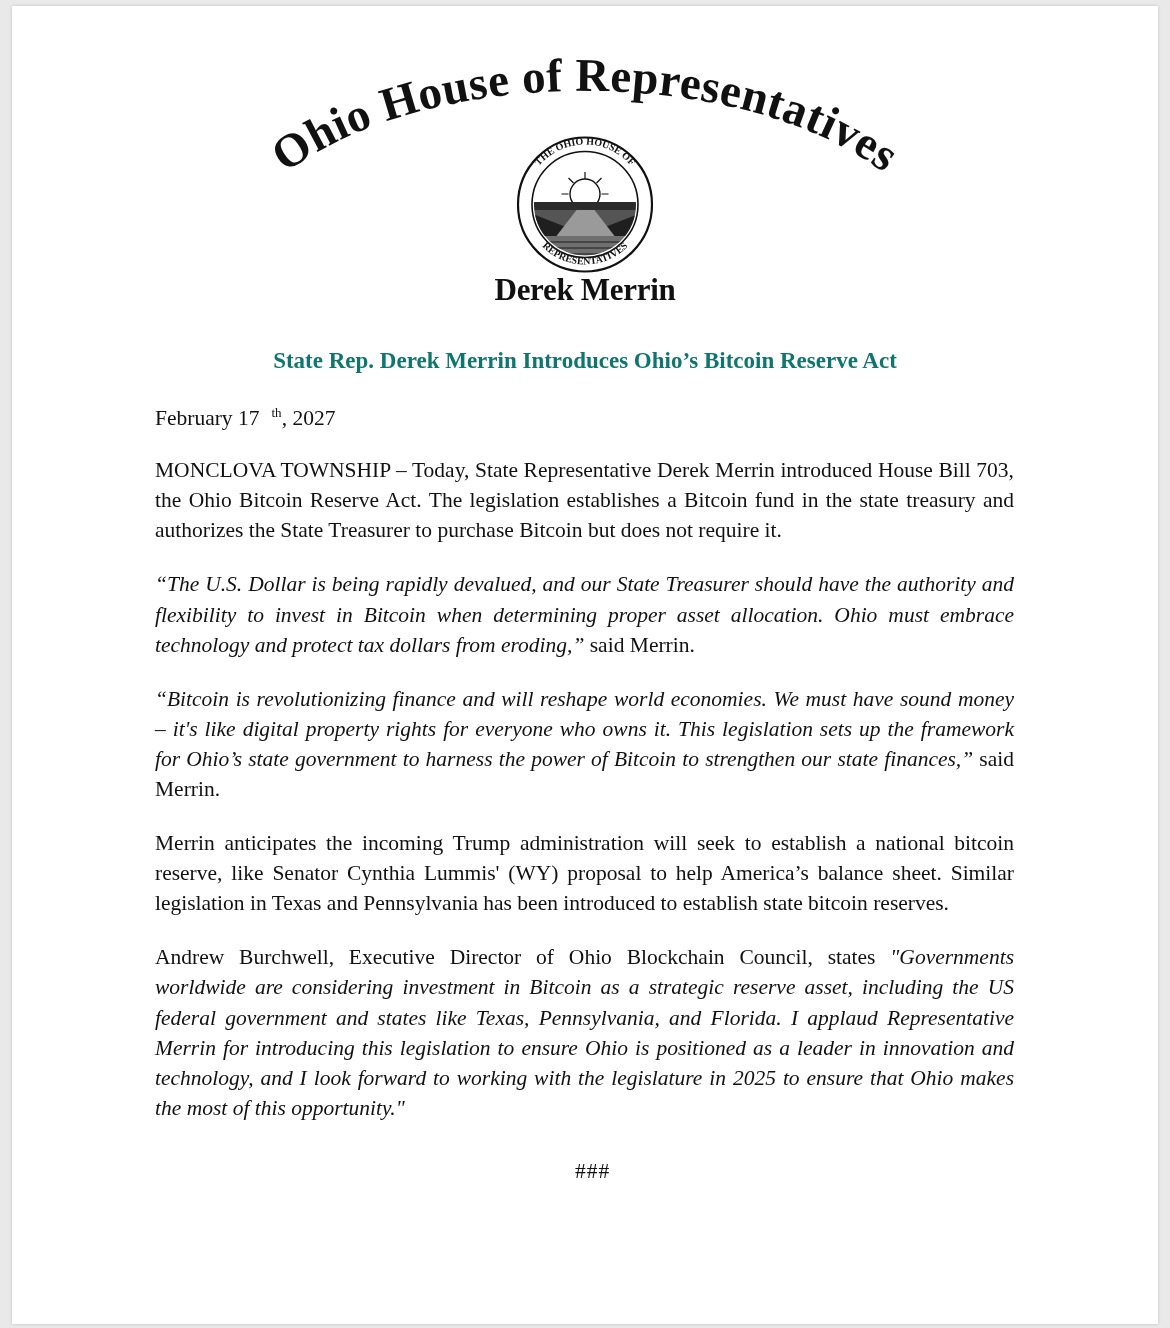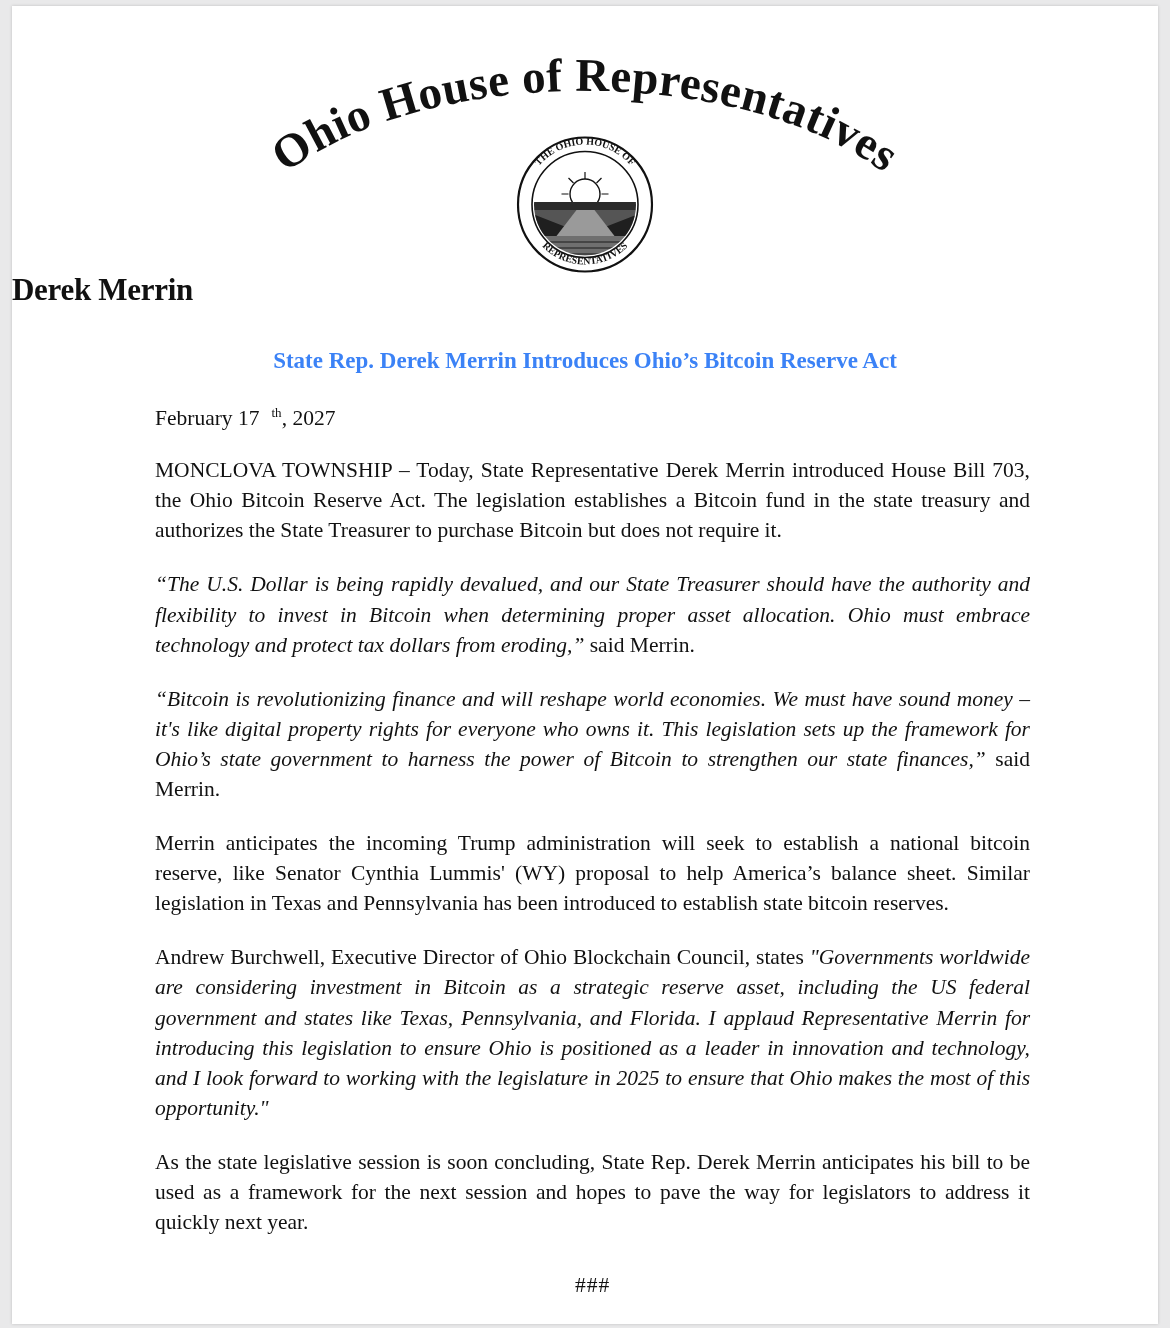--- a/index.html
+++ b/index.html
@@ -53,20 +53,21 @@
     left: 50%;
     top: 130px;
     transform: translateX(-50%);
     width: 137px;
     height: 137px;
   }
   .seal svg { display:block; }
 
   
   .name-block {
+    text-align: center;
     margin-top: -2px;
   }
   .rep-name {
     font-size: 31px;
     font-weight: 700;
     letter-spacing: -0.3px;
     color: #111;
     margin: 0;
   }
   .rep-title {
@@ -74,41 +75,41 @@
     font-weight: 700;
     color: #111;
     margin: 6px 0 0 0;
   }
 
   
   .doc-title {
     text-align: center;
     font-size: 23px;
     font-weight: 700;
-    color: #3b82f6;
+    color: #0f766e;
     margin: 40px 0 0 0;
   }
   .content {
     margin: 0 128px 0 143px;
     color: #111;
   }
   .date-line {
     font-size: 21.5px;
     margin-top: 31px;
   }
   .date-line sup {
     font-size: 13px;
     vertical-align: super;
     margin-left: 12px;
   }
   p.para {
     font-size: 21.5px;
     line-height: 1.40;
     text-align: justify;
-    margin: 24px 0 0 0;
+    margin: 24px 16px 0 0;
   }
   p.para.italic {
     font-style: italic;
   }
   .it { font-style: italic; }
   .hash {
     text-align: center;
     font-size: 21.5px;
     letter-spacing: 1px;
     margin-top: 36px;
@@ -191,17 +192,16 @@
     <p class="para">MONCLOVA TOWNSHIP – Today, State Representative Derek Merrin introduced House Bill 703, the Ohio Bitcoin Reserve Act. The legislation establishes a Bitcoin fund in the state treasury and authorizes the State Treasurer to purchase Bitcoin but does not require it.</p>
 
     <p class="para italic"><span>“The U.S. Dollar is being rapidly devalued, and our State Treasurer should have the authority and flexibility to invest in Bitcoin when determining proper asset allocation. Ohio must embrace technology and protect tax dollars from eroding,”</span><span style="font-style:normal"> said Merrin.</span></p>
 
     <p class="para italic"><span>“Bitcoin is revolutionizing finance and will reshape world economies. We must have sound money – it's like digital property rights for everyone who owns it. This legislation sets up the framework for Ohio’s state government to harness the power of Bitcoin to strengthen our state finances,”</span><span style="font-style:normal"> said Merrin.</span></p>
 
     <p class="para">Merrin anticipates the incoming Trump administration will seek to establish a national bitcoin reserve, like Senator Cynthia Lummis' (WY) proposal to help America’s balance sheet. Similar legislation in Texas and Pennsylvania has been introduced to establish state bitcoin reserves.</p>
 
     <p class="para"><span>Andrew Burchwell, Executive Director of Ohio Blockchain Council, states </span><span class="it">"Governments worldwide are considering investment in Bitcoin as a strategic reserve asset, including the US federal government and states like Texas, Pennsylvania, and Florida. I applaud Representative Merrin for introducing this legislation to ensure Ohio is positioned as a leader in innovation and technology, and I look forward to working with the legislature in 2025 to ensure that Ohio makes the most of this opportunity."</span></p>
 
-    <p class="para">As the state legislative session is soon concluding, State Rep. Derek Merrin anticipates his bill to be used as a framework for the next session and hopes to pave the way for legislators to address it quickly next year.</p>
 
     <div class="hash">###</div>
   </div>
 </div>
 
 </body></html>

